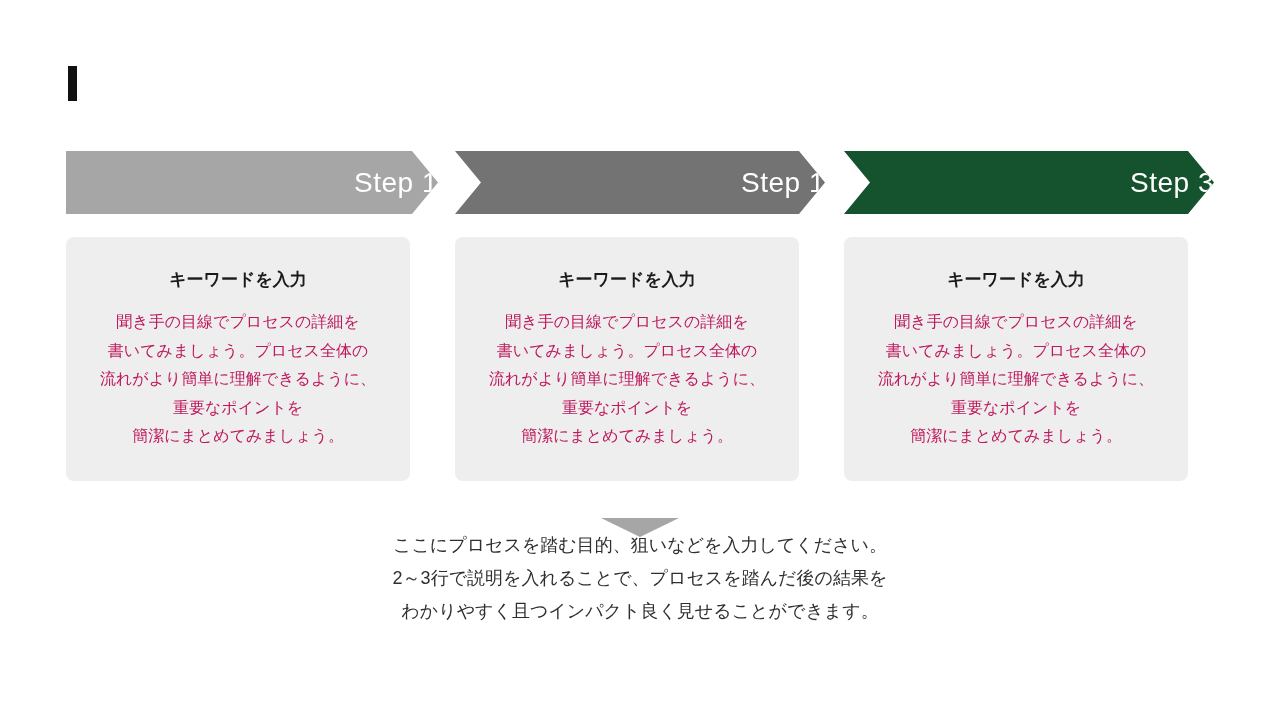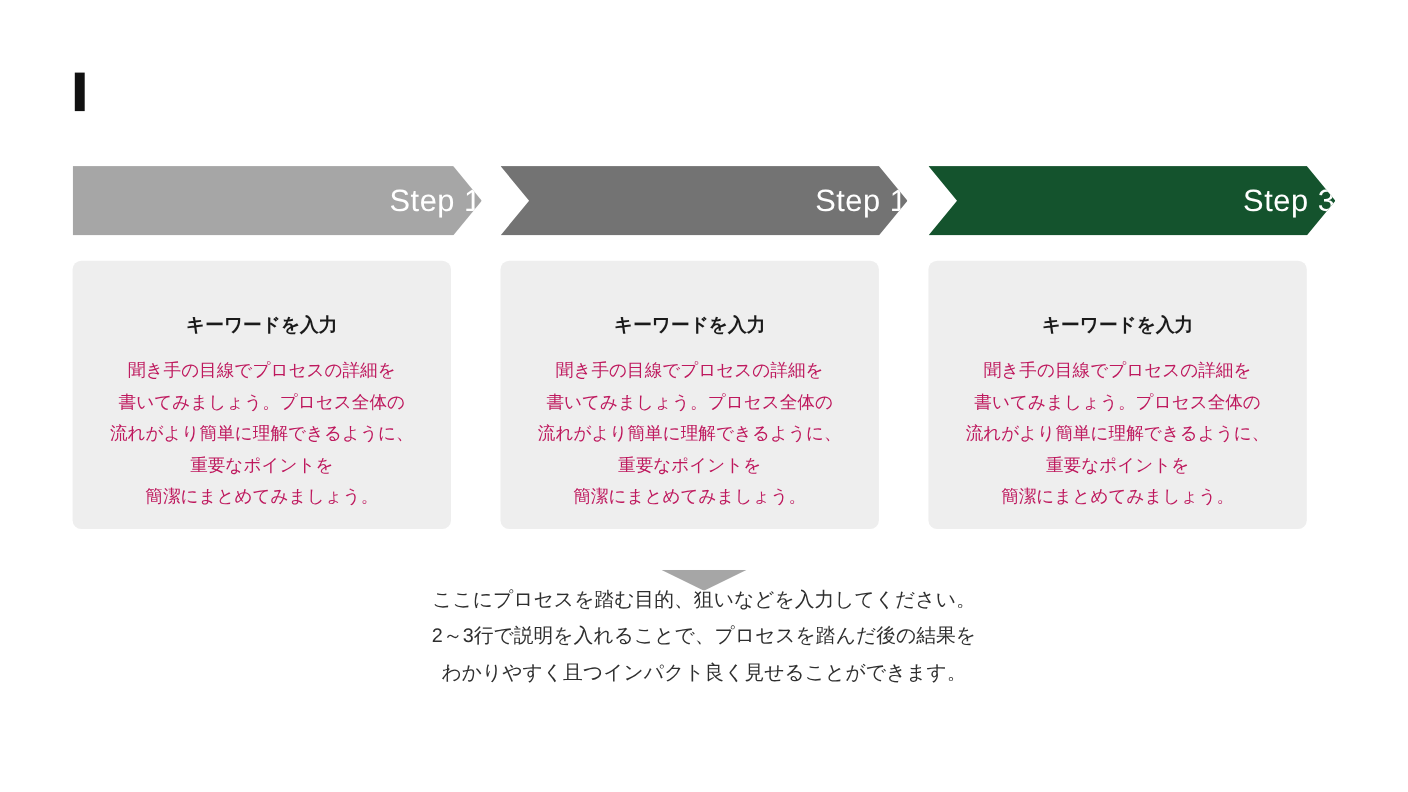--- a/index.html
+++ b/index.html
@@ -63,21 +63,21 @@
 
   
   .card {
     position: absolute;
     top: 237px;
     width: 344px;
     height: 244px;
     background: #eeeeee;
     border-radius: 8px;
     box-sizing: border-box;
-    padding-top: 50px;
+    padding-top: 34px;
     text-align: center;
   }
   .card-1 { left: 66px; }
   .card-2 { left: 455px; }
   .card-3 { left: 844px; }
   .card-title {
     margin: 0;
     font-size: 17px;
     line-height: 17px;
     font-weight: 700;

